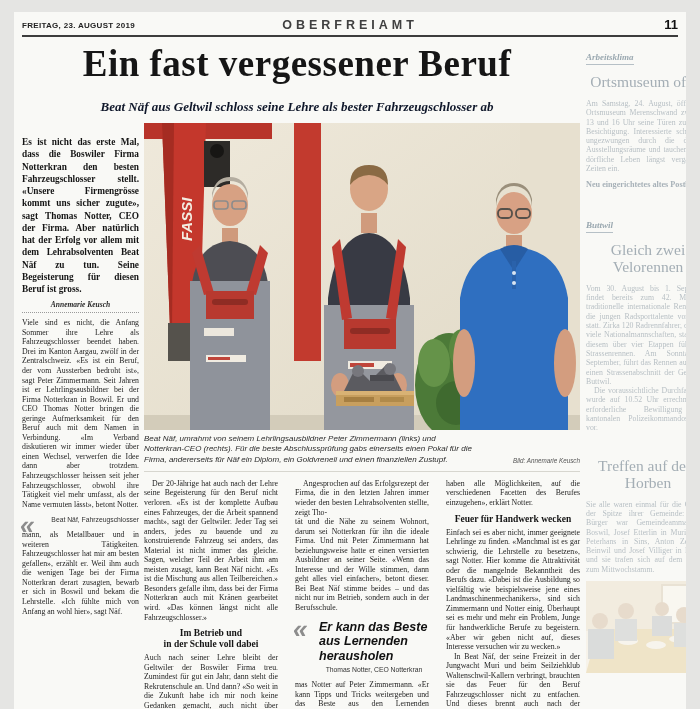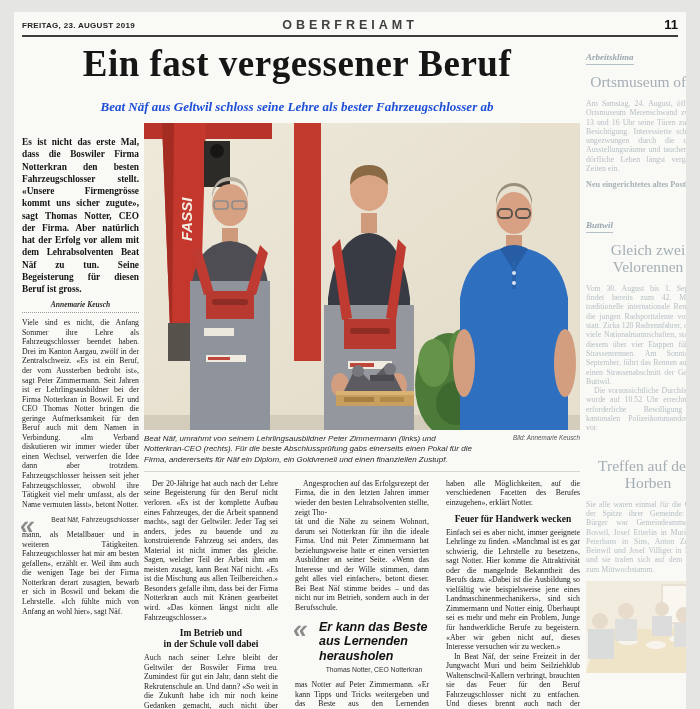--- a/index.html
+++ b/index.html
@@ -14,21 +14,21 @@
   .masthead { position:absolute; top:6px; left:8px; right:8px; height:16px; }
   .mast-date { position:absolute; left:0; top:3px; font:700 8px/10px "Liberation Sans","DejaVu Sans",sans-serif; letter-spacing:.3px; color:#222; }
   .mast-section { position:absolute; left:0; right:0; top:0; text-align:center; font:700 12.5px/14px "Liberation Sans","DejaVu Sans",sans-serif; letter-spacing:4px; color:#404040; }
   .mast-page { position:absolute; right:0; top:0; font:700 13px/14px "Liberation Sans","DejaVu Sans",sans-serif; color:#111; }
   .mast-rule { position:absolute; top:23px; left:8px; right:8px; height:2px; background:#3d3d3d; }
 
   
   .headline { position:absolute; top:33px; left:0; width:566px; text-align:center;
     font:700 37px/1.05 "Liberation Serif","DejaVu Serif",serif; color:#161616; letter-spacing:.5px; }
   .subheadline { position:absolute; top:87px; left:0; width:566px; text-align:center;
-    font:italic 700 13px/15px "Liberation Serif","DejaVu Serif",serif; color:#1d4ed8; }
+    font:italic 700 13px/15px "Liberation Serif","DejaVu Serif",serif; color:#0f172a; }
 
   
   .bodytext { font:400 7.8px/9.55px "Liberation Serif","DejaVu Serif",serif; text-align:justify; color:#1d1d1d; }
   .bodytext + .bodytext { margin-top:0; }
   .ind { text-indent:8px; }
   .col1 { position:absolute; left:8px; top:124px; width:117px; }
   .lead { font:700 9.3px/12.25px "Liberation Serif","DejaVu Serif",serif; text-align:justify; color:#151515; }
   .byline { margin-top:5px; padding-bottom:3px; text-align:center;
     font:italic 700 7.5px/9px "Liberation Serif","DejaVu Serif",serif; color:#2a2a2a;
     border-bottom:1px dotted #9a9a9a; }
@@ -36,21 +36,21 @@
   .subhead { margin:6px 0 3px; text-align:center; font:700 9.5px/11px "Liberation Serif","DejaVu Serif",serif; color:#141414; }
   .pullquote { position:relative; margin:7px 0 6px; padding-left:24px; }
   .pq-mark { position:absolute; left:-2px; top:-4px; font:italic 700 26px/26px "Liberation Sans","DejaVu Sans",sans-serif; color:#8d8d8d; }
   .pq-text { font:italic 700 12.5px/14.5px "Liberation Sans","DejaVu Sans",sans-serif; color:#111; }
   .pq-attr { margin-top:3px; font:400 6.8px/8px "Liberation Sans","DejaVu Sans",sans-serif; color:#333; text-align:right; }
   .pq-attr.center { text-align:center; }
 
   
   .photo-region { position:absolute; left:130px; top:111px; width:436px; }
   .photo-frame { width:436px; height:307px; overflow:hidden; background:#e8e2d3; }
-  .caption-row { display:flex; justify-content:space-between; align-items:flex-start;
+  .caption-row { display:flex; justify-content:space-between; align-items:flex-end;
     padding:4px 0 6px; border-bottom:1px solid #d7d6cf; }
   .caption { width:330px; font:italic 400 8px/10.3px "Liberation Sans","DejaVu Sans",sans-serif; color:#2c2c2c; }
   .credit { font:italic 400 6.3px/8px "Liberation Sans","DejaVu Sans",sans-serif; color:#555; white-space:nowrap; }
   .cols { display:flex; gap:17px; margin-top:7px; }
   .cols .col { width:134px; flex:none; }
 
   
   .sidebar { position:absolute; left:572px; top:34px; width:124px; }
   .sb-section { margin-bottom:24px; }
   .sb-community { display:inline-block; font:italic 700 9px/11px "Liberation Serif","DejaVu Serif",serif;

